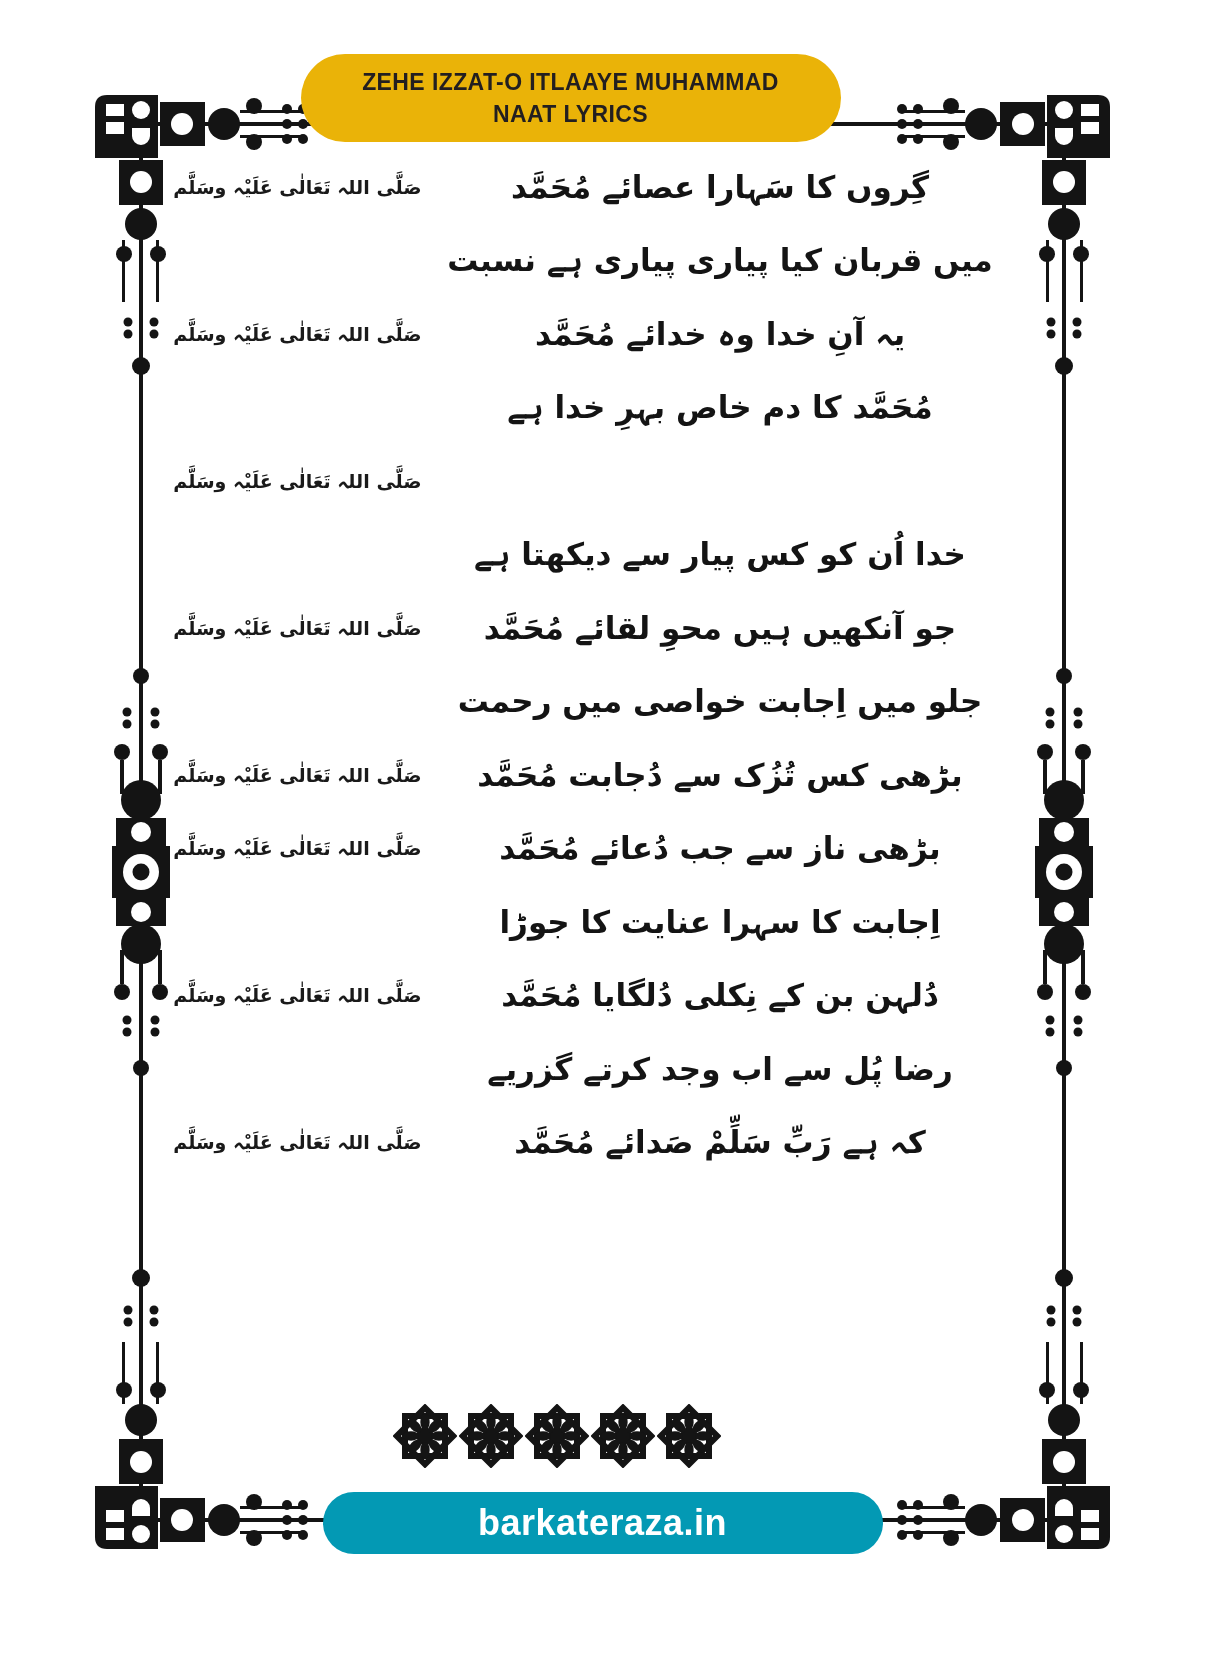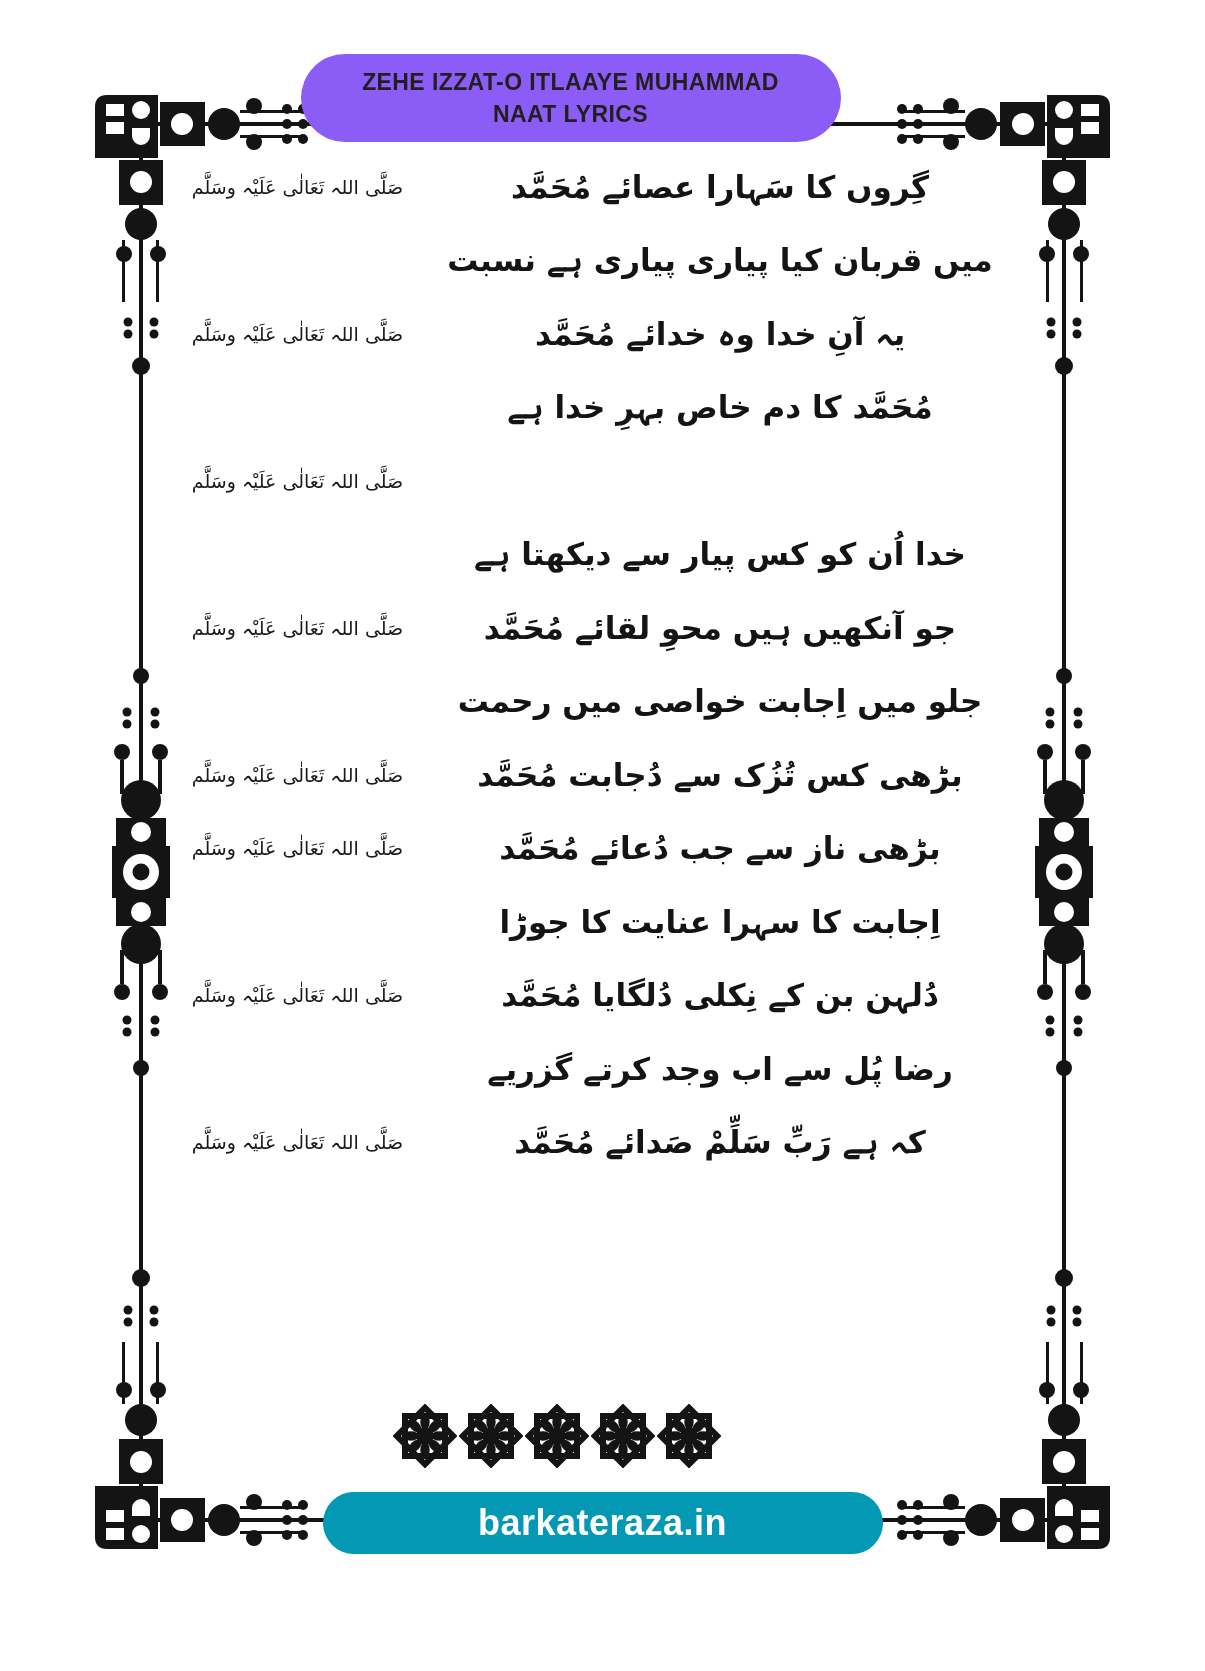--- a/index.html
+++ b/index.html
@@ -29,21 +29,21 @@
   .lyrics{
     position:absolute;top:150px;left:150px;width:845px;z-index:2;
   }
   .row{
     display:grid;grid-template-columns:295px 1fr;
     align-items:center;height:73.5px;
   }
   .durood{
     text-align:center;
     font-family:"DejaVu Sans", sans-serif;
-    font-size:19px;color:#1a1a1a;white-space:nowrap;
+    font-size:19px;color:#1a1a1a;white-space:nowrap;font-weight:bold;
   }
   .line{
     text-align:center;
     font-family:"DejaVu Sans", sans-serif;
     font-size:31px;font-weight:bold;color:#141414;white-space:nowrap;
   }
   
   .stars-row{
     position:absolute;top:1404px;left:0;right:0;z-index:2;
     display:flex;justify-content:center;gap:2px;
@@ -167,21 +167,21 @@
 
     <use href="#medallion"></use>
     <use href="#medallion" transform="matrix(-1,0,0,1,1205,0)"></use>
 
     <use href="#dotcluster" transform="translate(295,124)"></use>
     <use href="#dotcluster" transform="translate(910,124)"></use>
     <use href="#dotcluster" transform="translate(295,1520)"></use>
     <use href="#dotcluster" transform="translate(910,1520)"></use>
   </svg>
 
-  <div class="title-banner" style="background: #8b5cf6;">
+  <div class="title-banner" style="background: #eab308;">
     <div class="label">ZEHE IZZAT-O ITLAAYE MUHAMMAD NAAT LYRICS</div>
   </div>
 
   <div class="lyrics">
 
   <div class="row">
     <div class="durood" dir="rtl">صَلَّی اللہ تَعَالٰی عَلَیْہ وسَلَّم</div>
     <div class="line" dir="rtl">گِروں کا سَہارا عصائے مُحَمَّد</div>
   </div>
 

